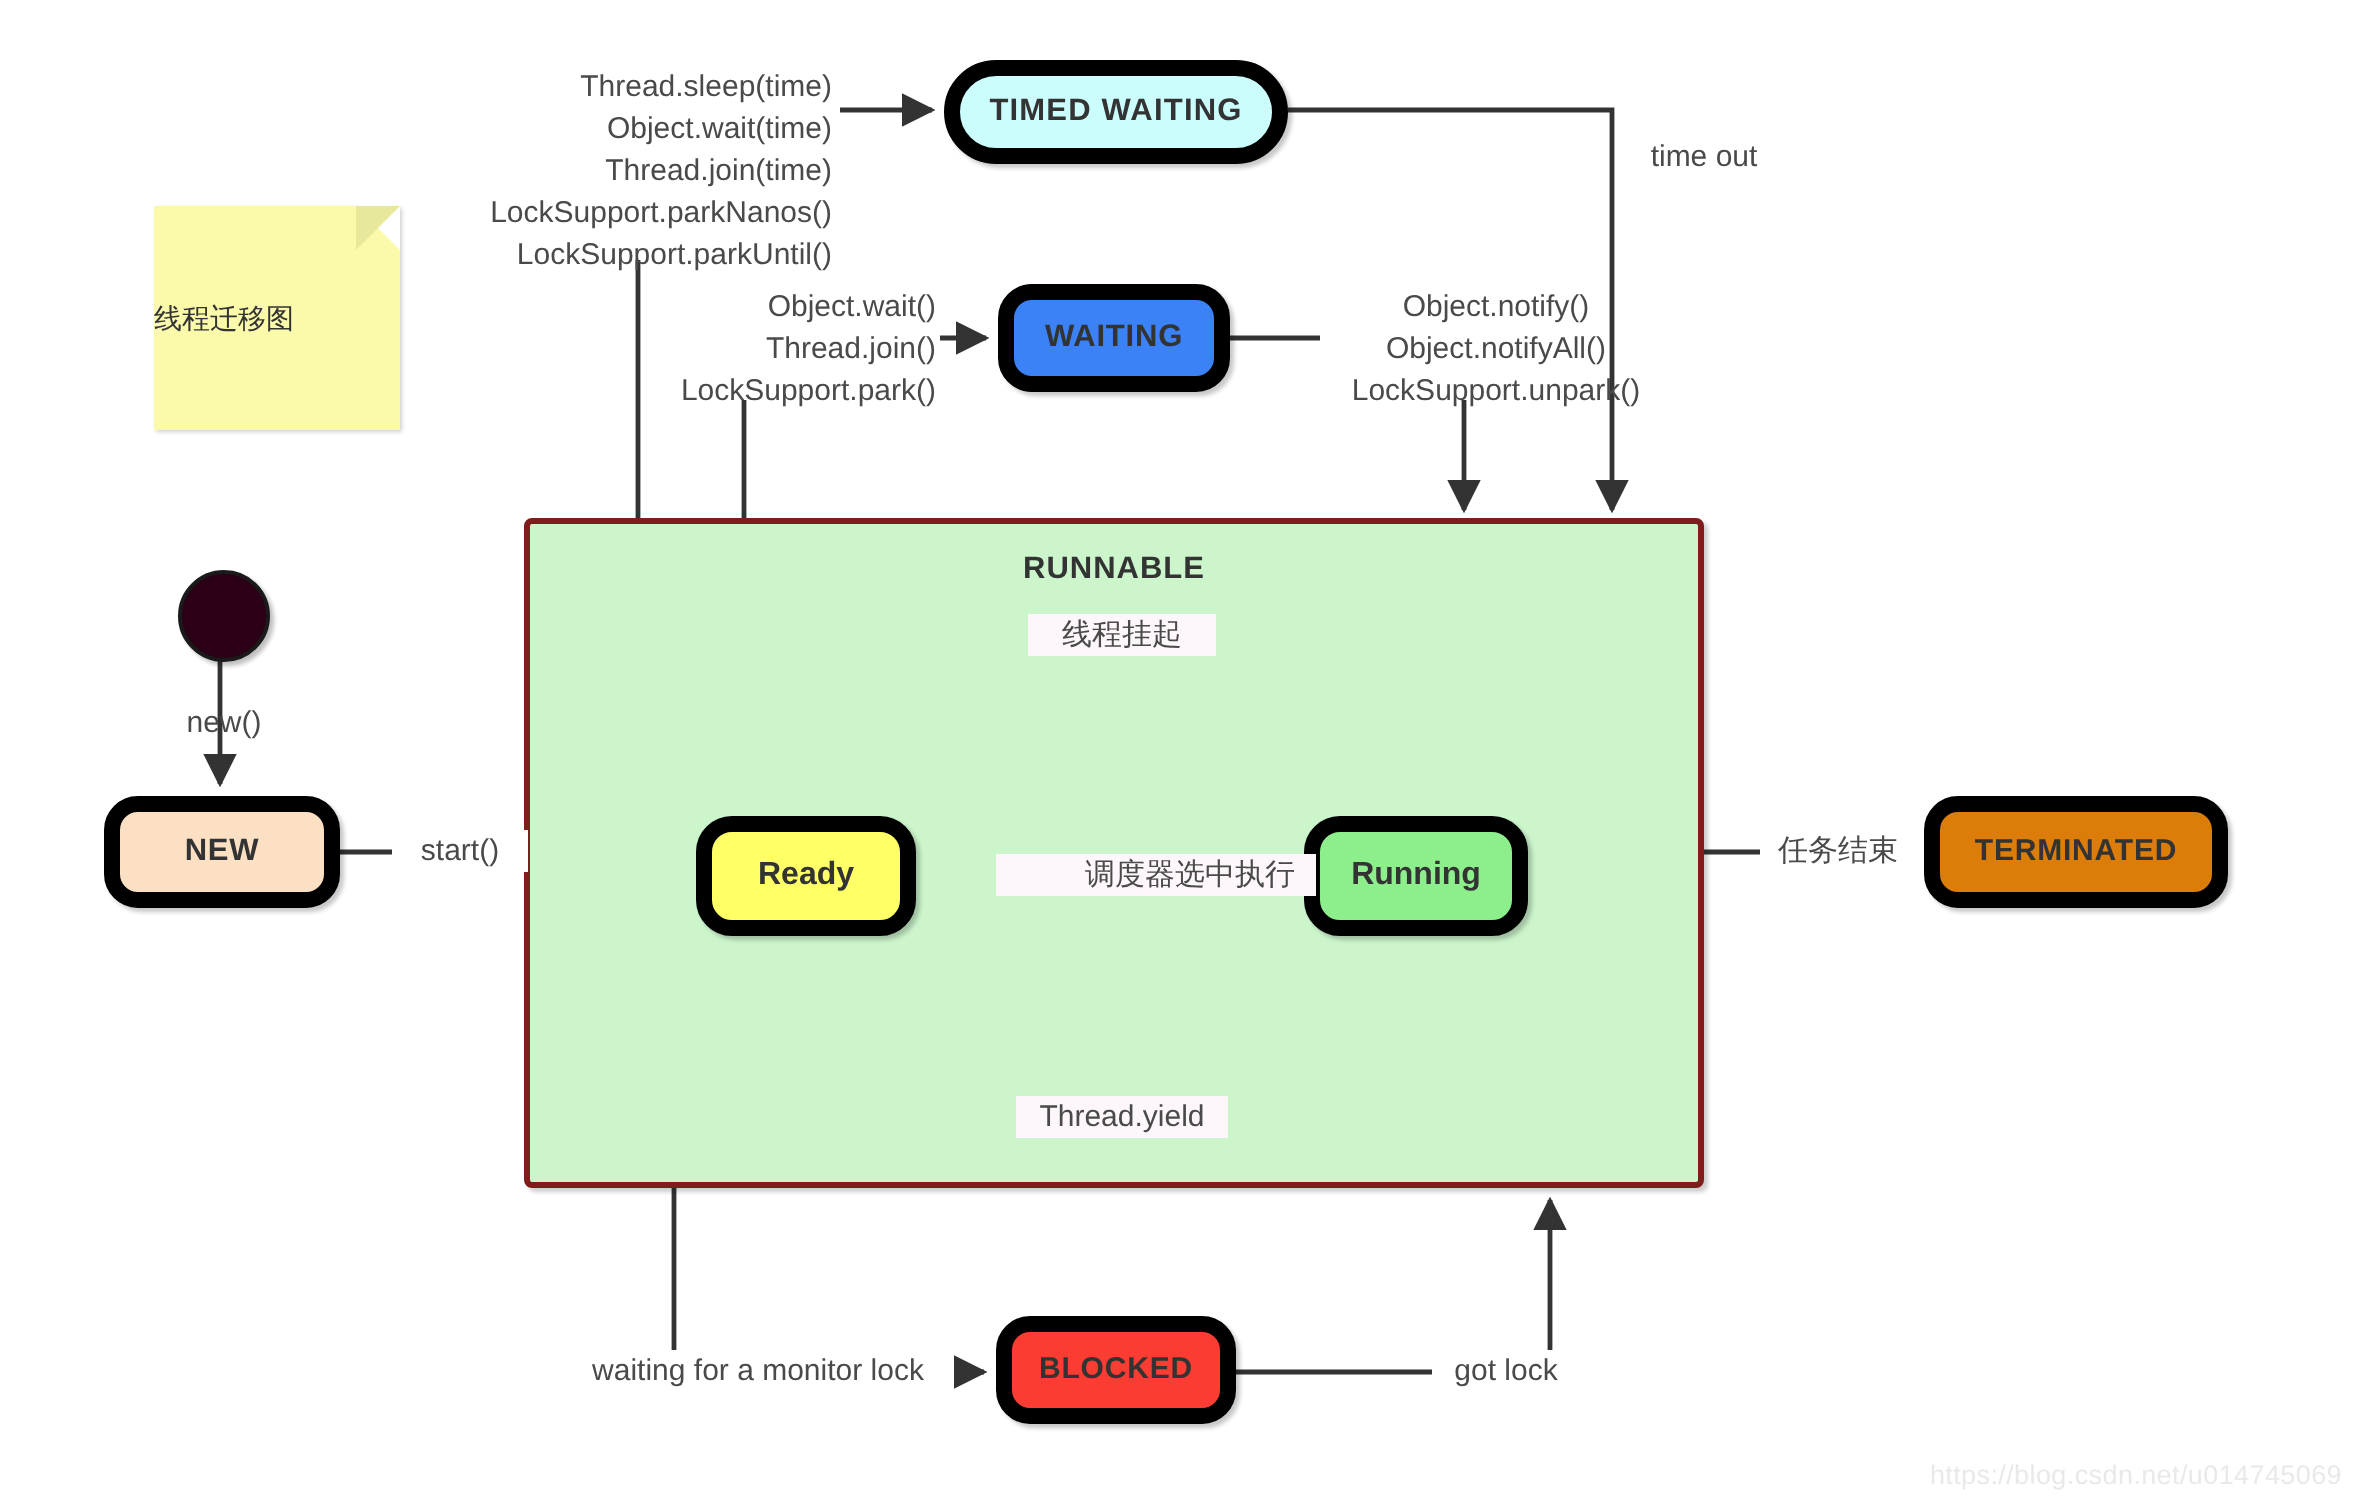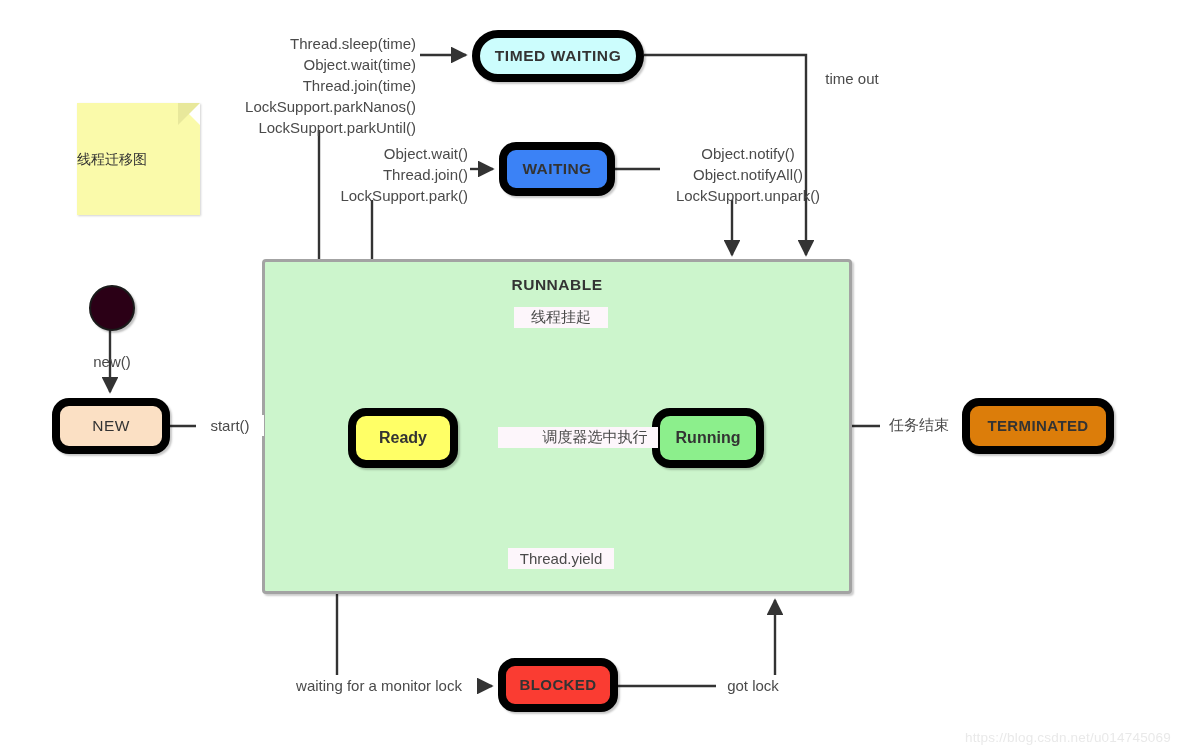--- a/index.html
+++ b/index.html
@@ -61,21 +61,21 @@
     border-radius: 17px;
     font-weight: bold;
     font-size: 15.5px;
     letter-spacing: 0.4px;
   }
   #node-new {
     left: 52px; top: 398px;
     width: 118px; height: 56px;
     background: #fbe0c4;
     border-radius: 17px;
-    font-weight: normal;
+    font-weight: bold;
     font-size: 15.5px;
     letter-spacing: 0.4px;
   }
   #node-terminated {
     left: 962px; top: 398px;
     width: 152px; height: 56px;
     background: #dc7d0a;
     border-radius: 17px;
     font-weight: bold;
     font-size: 15px;
@@ -107,21 +107,21 @@
     font-size: 16px;
   }
 
   
   #node-runnable {
     position: absolute;
     left: 262px; top: 259px;
     width: 590px; height: 335px;
     box-sizing: border-box;
     background: #ccf5cc;
-    border: 3px solid #a3a3a3;
+    border: 3px solid #7f1d1d;
     border-radius: 4px;
     box-shadow: 2px 2px 2px rgba(0,0,0,0.2);
   }
   #runnable-title {
     position: absolute;
     left: 0; right: 0;
     top: 14px;
     text-align: center;
     font-weight: bold;
     font-size: 15.5px;

